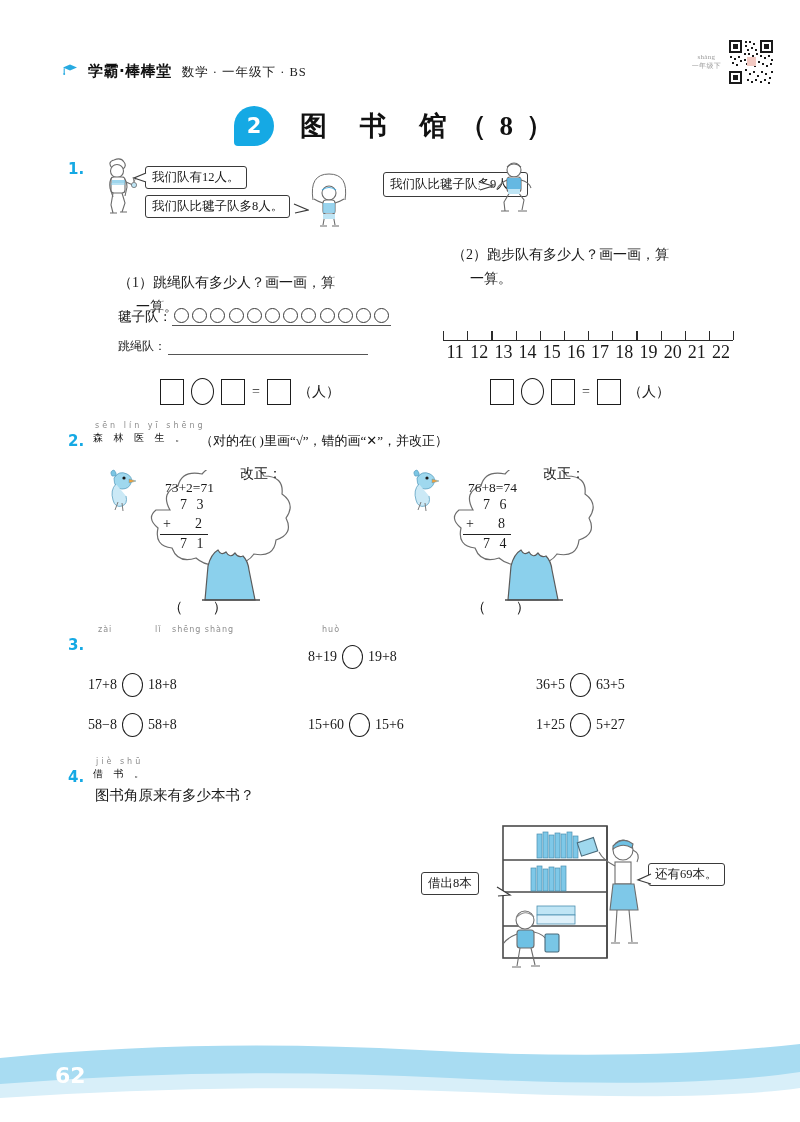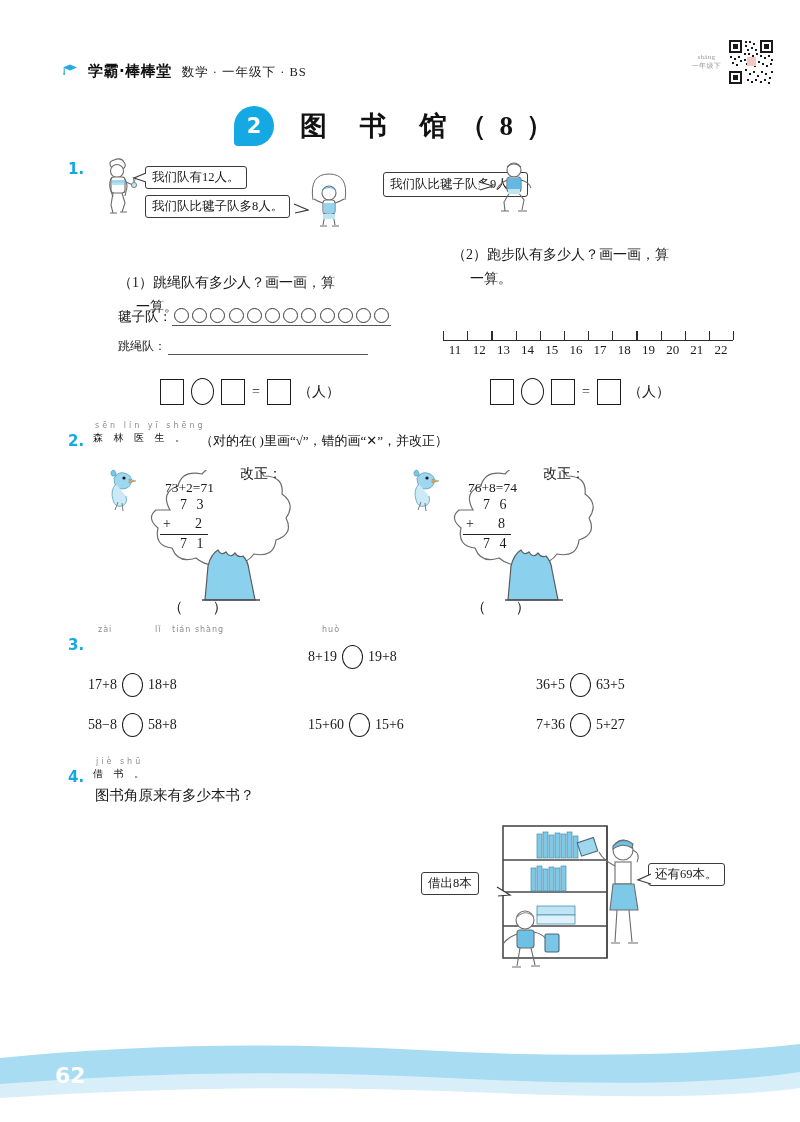--- a/index.html
+++ b/index.html
@@ -44,21 +44,21 @@
   .circles{display:flex;gap:3.2px;border-bottom:1px solid #555;padding:0 2px 2px 2px;}
   .circ{width:13px;height:13px;border:1.1px solid #3b3b3b;border-radius:50%;}
   .team-row2{position:absolute;left:118px;top:338px;font-size:12px;display:flex;align-items:flex-end;}
   .blankline{display:inline-block;width:200px;border-bottom:1px solid #555;height:14px;margin-left:2px;}
 
   
   .numline{position:absolute;left:443px;top:327px;width:290px;}
   .nl-axis{position:relative;height:13px;border-bottom:1.4px solid #2b2b2b;}
   .nl-tick{position:absolute;bottom:0;width:1.3px;height:9px;background:#2b2b2b;}
   .nl-labels{display:flex;margin-top:1px;}
-  .nl-labels span{flex:1;text-align:center;font-size:13px;font-family:"Liberation Serif",serif;}
+  .nl-labels span{flex:1;text-align:center;font-size:18px;font-family:"Liberation Serif",serif;}
 
   
   .eqrow{position:absolute;display:flex;align-items:center;gap:7px;font-size:14px;}
   .ebox{width:22px;height:24px;border:1.4px solid #1d1d1d;background:#fff;}
   .ecirc{width:21px;height:25px;border:1.4px solid #1d1d1d;border-radius:50%;background:#fff;}
   .tree{position:absolute;width:200px;height:150px;}
 
   
   .cmp{position:absolute;font-size:14px;display:flex;align-items:center;gap:5px;}
   .cmp .ecirc{width:19px;height:22px;}
@@ -383,21 +383,21 @@
   <div style="position:absolute;left:543px;top:465px;font-size:14px;">改正：</div>
   <div style="position:absolute;left:471px;top:598px;font-size:15px;">
     <span>（</span>
     <span style="display:inline-block;width:22px;"></span>
     <span>）</span>
   </div>
 
   <div class="qnum" style="left:68px;top:636px;">3.</div>
   <div class="pinyin" style="position:absolute;left:98px;top:625px;">zài</div>
   <div class="pinyin" style="position:absolute;left:155px;top:625px;">lǐ</div>
-  <div class="pinyin" style="position:absolute;left:172px;top:625px;">tián shàng</div>
+  <div class="pinyin" style="position:absolute;left:172px;top:625px;">shēng shàng</div>
   <div class="pinyin" style="position:absolute;left:322px;top:625px;">huò</div>
 
   <div class="cmp" style="left:88px;top:673px;">
     <span>17+8</span>
     <span class="ecirc"></span>
     <span>18+8</span>
   </div>
   <div class="cmp" style="left:308px;top:645px;">
     <span>8+19</span>
     <span class="ecirc"></span>
@@ -413,21 +413,21 @@
     <span>58−8</span>
     <span class="ecirc"></span>
     <span>58+8</span>
   </div>
   <div class="cmp" style="left:308px;top:713px;">
     <span>15+60</span>
     <span class="ecirc"></span>
     <span>15+6</span>
   </div>
   <div class="cmp" style="left:536px;top:713px;">
-    <span>7+36</span>
+    <span>1+25</span>
     <span class="ecirc"></span>
     <span>5+27</span>
   </div>
 
   <div class="qnum" style="left:68px;top:768px;">4.</div>
   <div class="pinyin" style="position:absolute;left:96px;top:757px;letter-spacing:3px;">jiè  shū</div>
   <div class="qtext" style="position:absolute;left:93px;top:767px;letter-spacing:4px;">借 书 。</div>
   <div class="q4text">图书角原来有多少本书？</div>
 
   <span style="position:absolute;left:495px;top:822px;">

